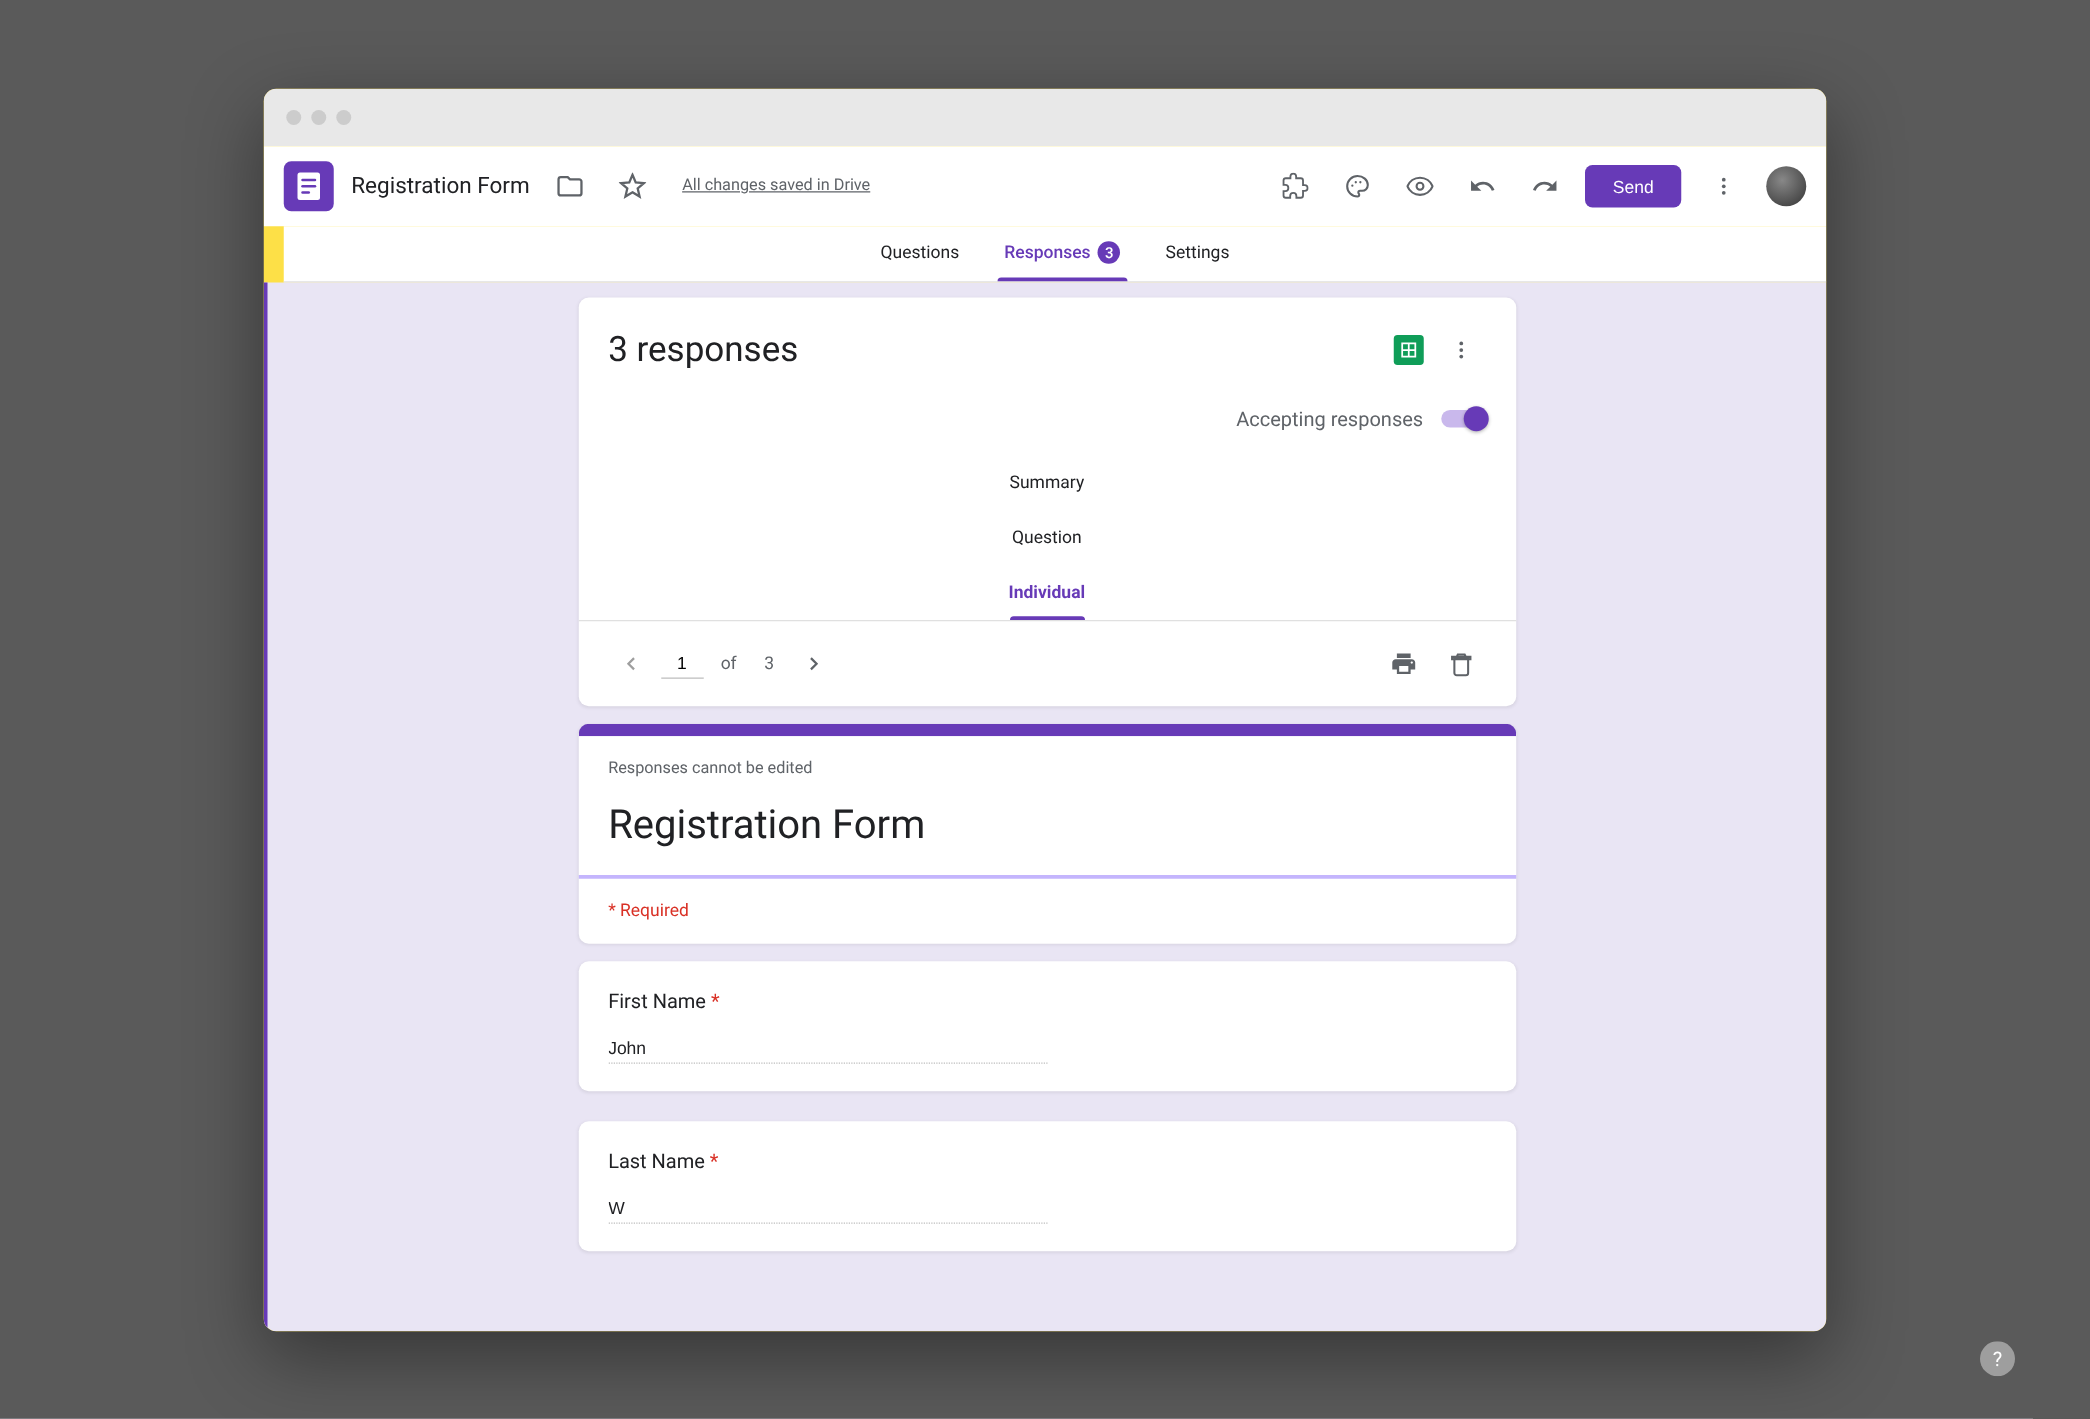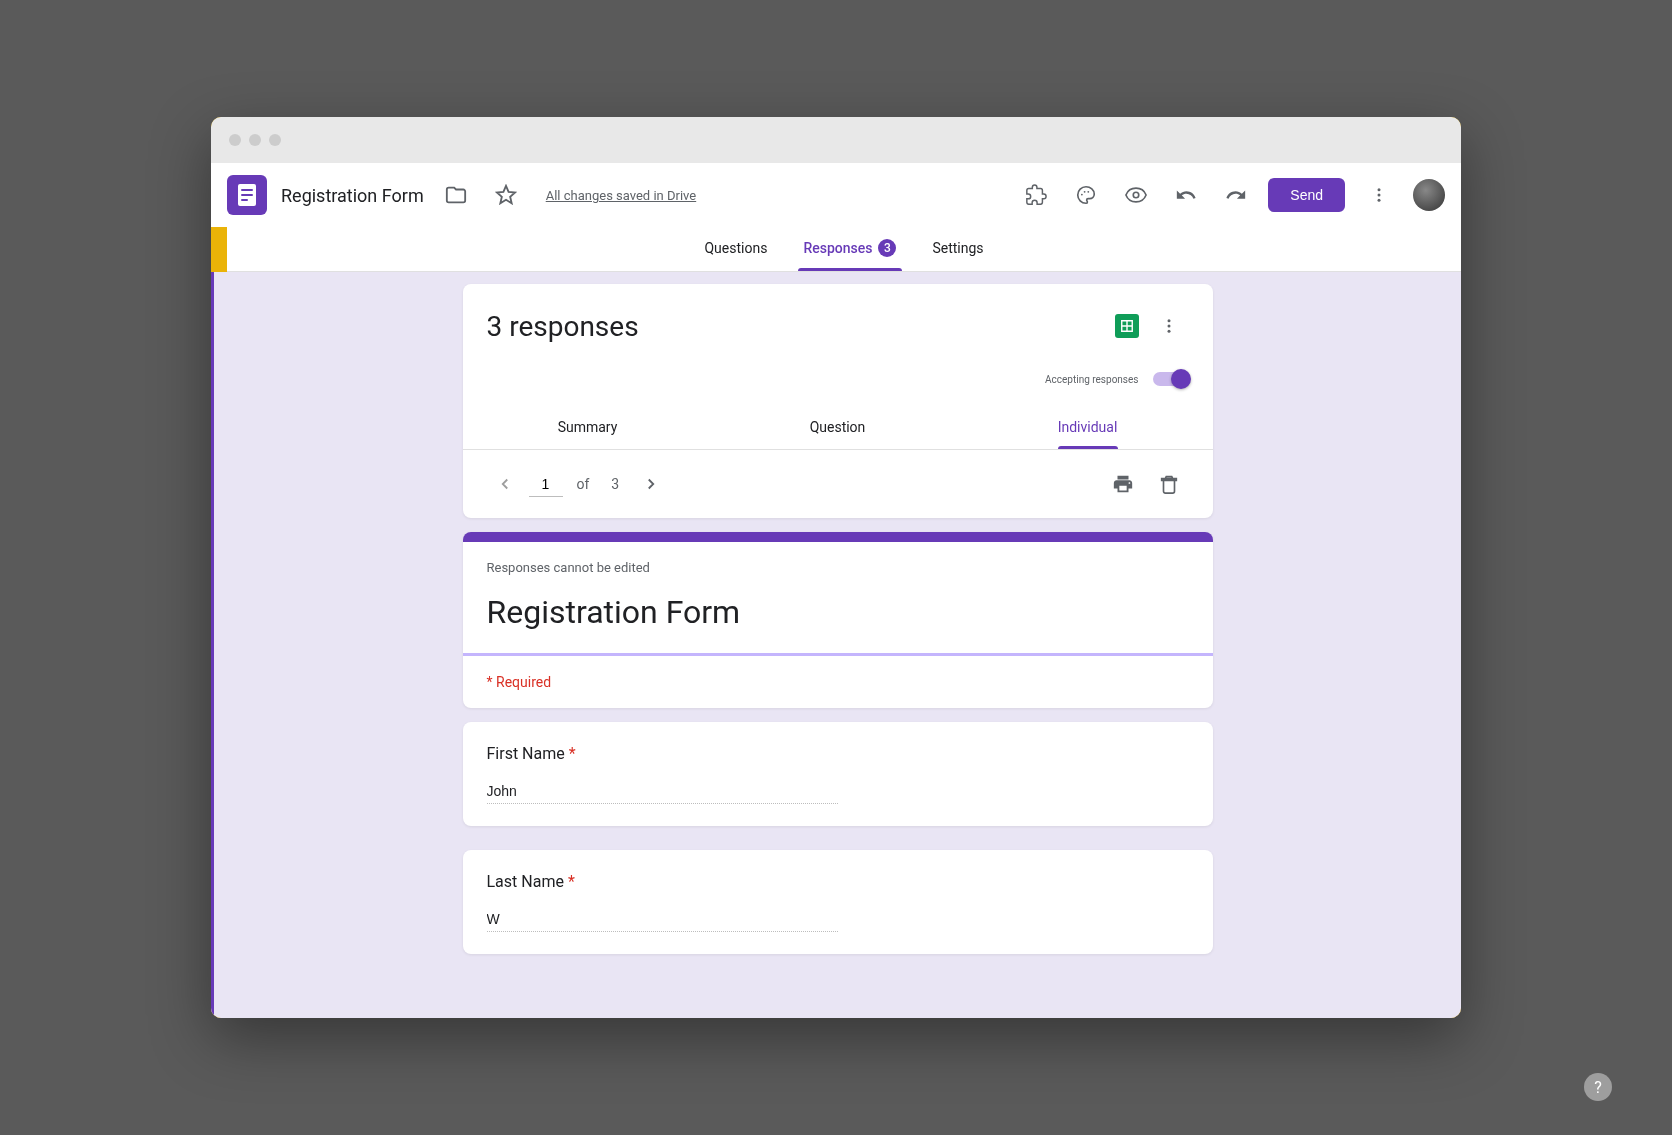--- a/index.html
+++ b/index.html
@@ -7,21 +7,21 @@
       font-family: 'Google Sans', Roboto, Arial, sans-serif;
       background: #5a5a5a;
       display: flex;
       align-items: center;
       justify-content: center;
       min-height: 100vh;
       padding: 30px;
     }
     .window {
       width: 1250px;
-      background: #eab308;
+      background: #fde047;
       border-radius: 10px;
       overflow: hidden;
       box-shadow: 0 20px 60px rgba(0,0,0,0.4);
     }
     .titlebar {
       height: 46px;
       background: #e8e8e8;
       display: flex;
       align-items: center;
       padding: 0 18px;
@@ -164,50 +164,51 @@
       cursor: pointer;
       border-radius: 50%;
     }
     .accepting-row {
       display: flex;
       justify-content: flex-end;
       align-items: center;
       padding: 18px 24px 18px;
       gap: 14px;
     }
-    .accepting-label { font-size: 10px; color: #5f6368; }
+    .accepting-label { font-size: 16px; color: #5f6368; }
     .toggle {
       width: 36px; height: 14px;
       background: #c9b8ec;
       border-radius: 10px;
       position: relative;
       cursor: pointer;
     }
     .toggle-thumb {
       position: absolute;
       right: -2px; top: -3px;
       width: 20px; height: 20px;
       border-radius: 50%;
       background: #673ab7;
       box-shadow: 0 1px 3px rgba(0,0,0,0.3);
     }
     .sub-tabs {
       display: flex;
       border-top: 1px solid transparent;
+      flex-direction: column;
     }
     .sub-tab {
       flex: 1;
       text-align: center;
       padding: 14px 0;
       font-size: 14px;
       color: #202124;
       cursor: pointer;
       position: relative;
     }
-    .sub-tab.active { color: #673ab7; font-weight: 400; }
+    .sub-tab.active { color: #673ab7; font-weight: 700; }
     .sub-tab.active::after {
       content: "";
       position: absolute;
       bottom: 0; left: 50%; transform: translateX(-50%);
       width: 60px; height: 3px;
       background: #673ab7;
       border-radius: 3px 3px 0 0;
     }
     .pager-row {
       display: flex;

